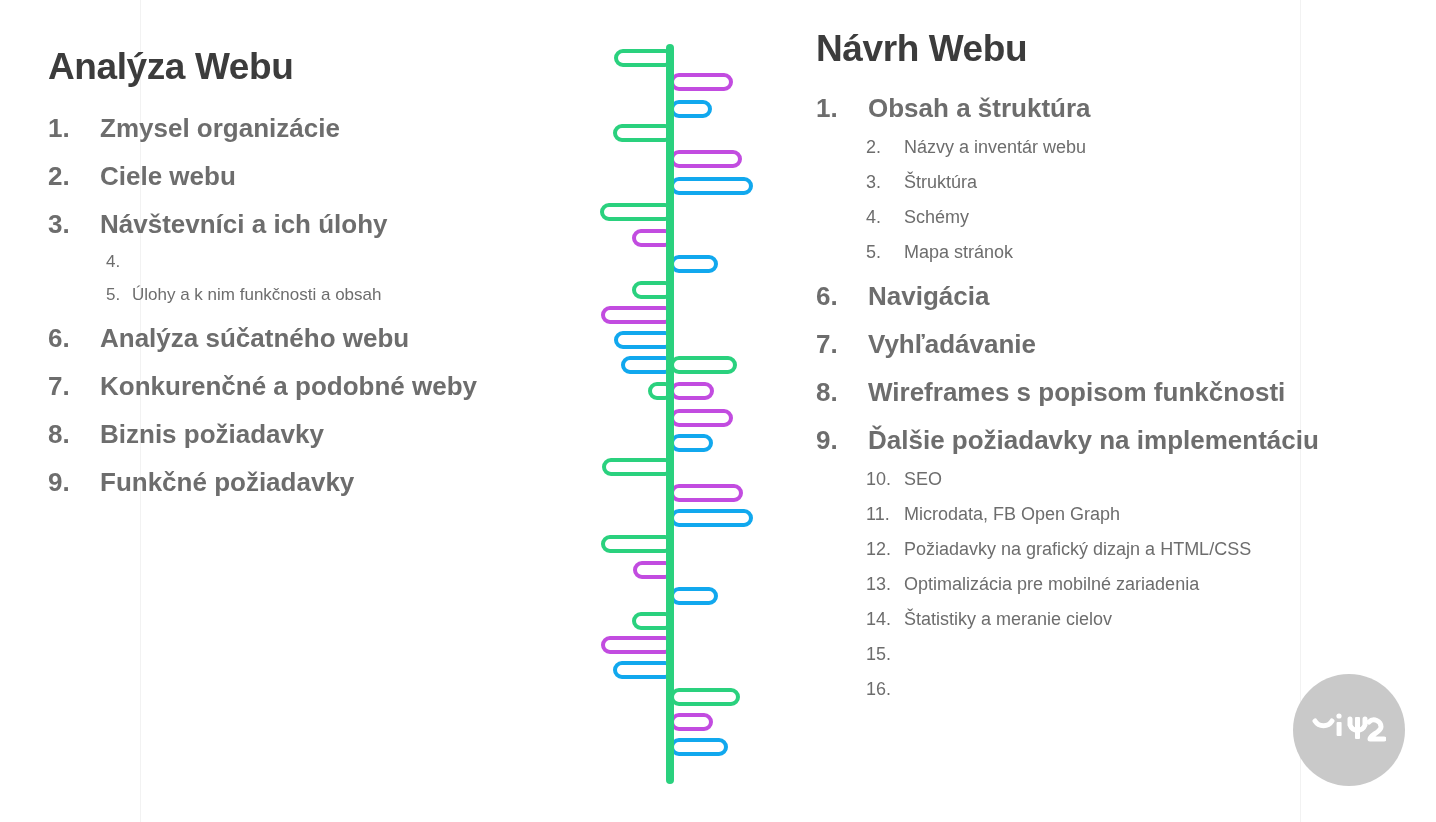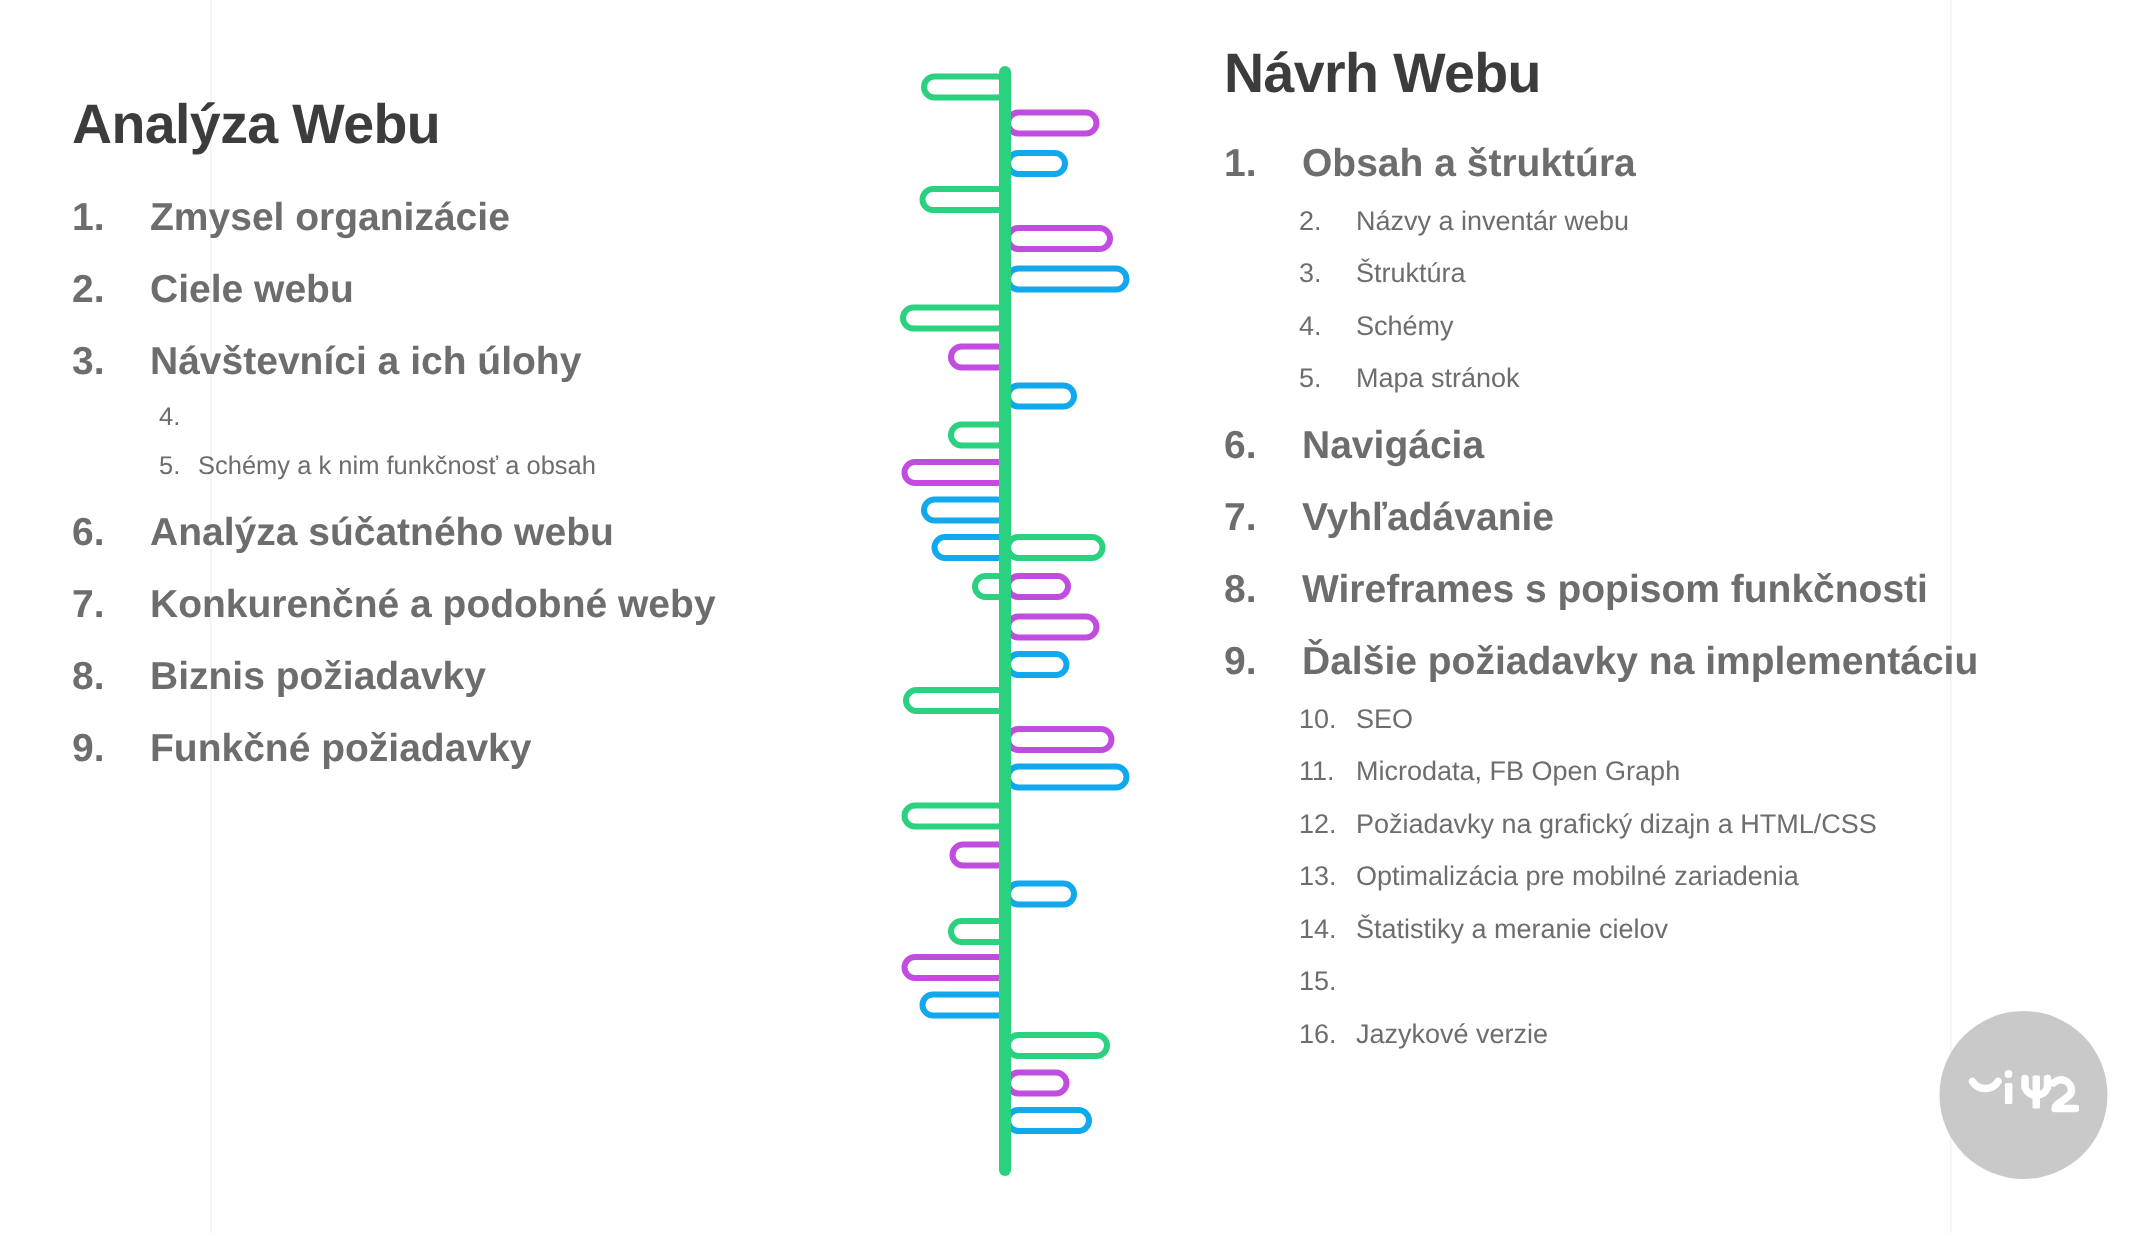--- a/index.html
+++ b/index.html
@@ -19,21 +19,21 @@
 
   
   .col{position:absolute;top:0;}
   .col-left{left:48px;width:560px;}
   .col-right{left:816px;width:600px;}
 
   .col-title{
     font-size:37px;font-weight:bold;color:#3c3c3c;
     letter-spacing:-0.4px;line-height:1;
   }
-  .col-left .col-title{margin-top:64px;}
+  .col-left .col-title{margin-top:48px;}
   .col-right .col-title{margin-top:30px;}
 
   ol.lvl1{list-style:none;margin:0;padding:0;}
   ol.lvl1 > li{
     display:flex;align-items:flex-start;
     color:#6d6d6d;
   }
   .num{
     flex:0 0 auto;text-align:left;font-weight:bold;
   }
@@ -96,21 +96,21 @@
         </li>
         <li class="item-major">
           <span class="num">3.</span>
           <span class="txt">Návštevníci a ich úlohy</span>
         </li>
         <li class="item-minor">
           <span class="num">4.</span>
         </li>
         <li class="item-minor">
           <span class="num">5.</span>
-          <span class="txt">Schémy a k nim funkčnosť a obsah</span>
+          <span class="txt">Úlohy a k nim funkčnosti a obsah</span>
         </li>
         <li class="item-major">
           <span class="num">6.</span>
           <span class="txt">Analýza súčatného webu</span>
         </li>
         <li class="item-major">
           <span class="num">7.</span>
           <span class="txt">Konkurenčné a podobné weby</span>
         </li>
         <li class="item-major">
@@ -181,21 +181,20 @@
         </li>
         <li class="item-minor">
           <span class="num">14.</span>
           <span class="txt">Štatistiky a meranie cielov</span>
         </li>
         <li class="item-minor">
           <span class="num">15.</span>
         </li>
         <li class="item-minor">
           <span class="num">16.</span>
-          <span class="txt">Jazykové verzie</span>
         </li>
       </ol>
   </div>
 
   <div class="spine-wrap">
     <div class="spine-line" style="left: 666px; top: 44px; width: 8px; height: 740px; background: rgb(42, 209, 126); z-index: 5;"></div>
     <div id="bars-layer">
         <div class="bar g" style="left: 614px; top: 49px; width: 60px;"></div>
         <div class="bar p" style="left: 670px; top: 73px; width: 63px;"></div>
         <div class="bar b" style="left: 670px; top: 100px; width: 42px;"></div>

